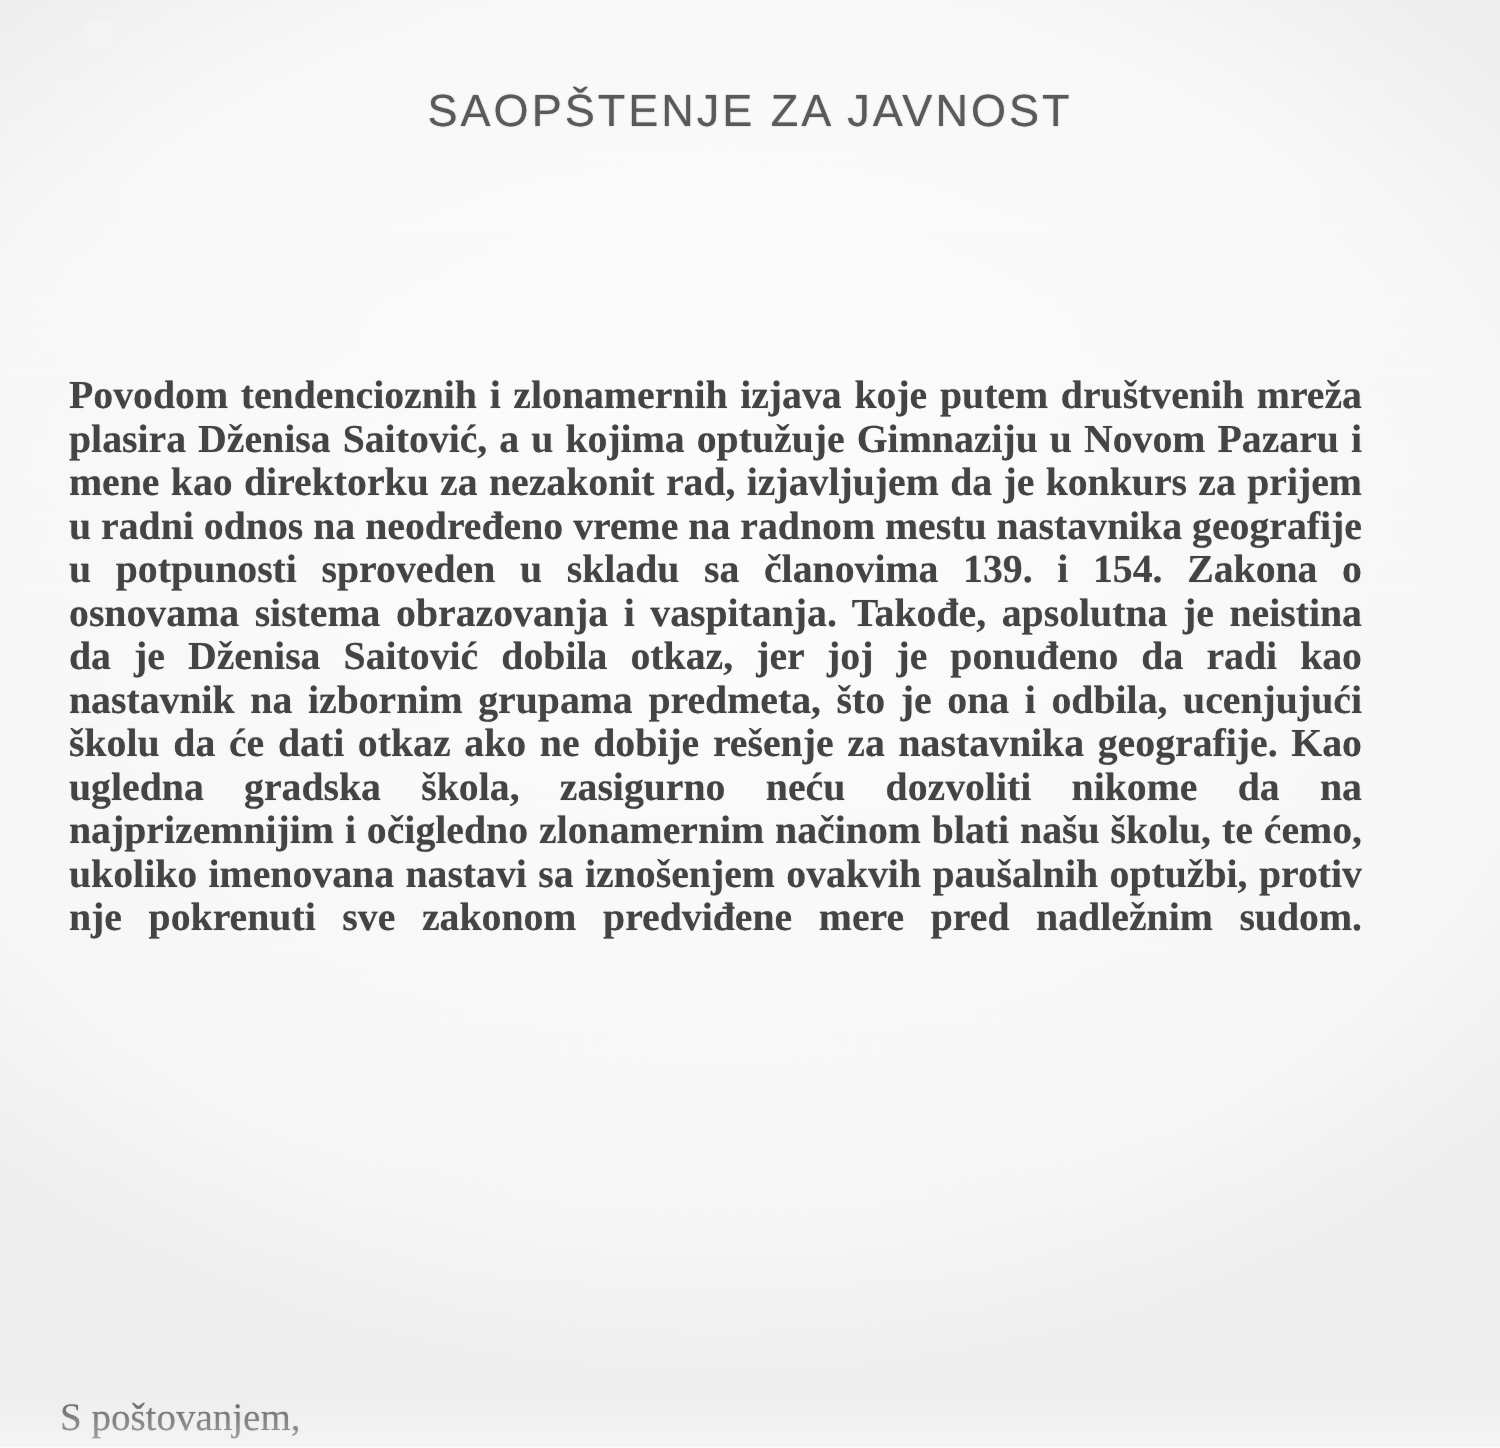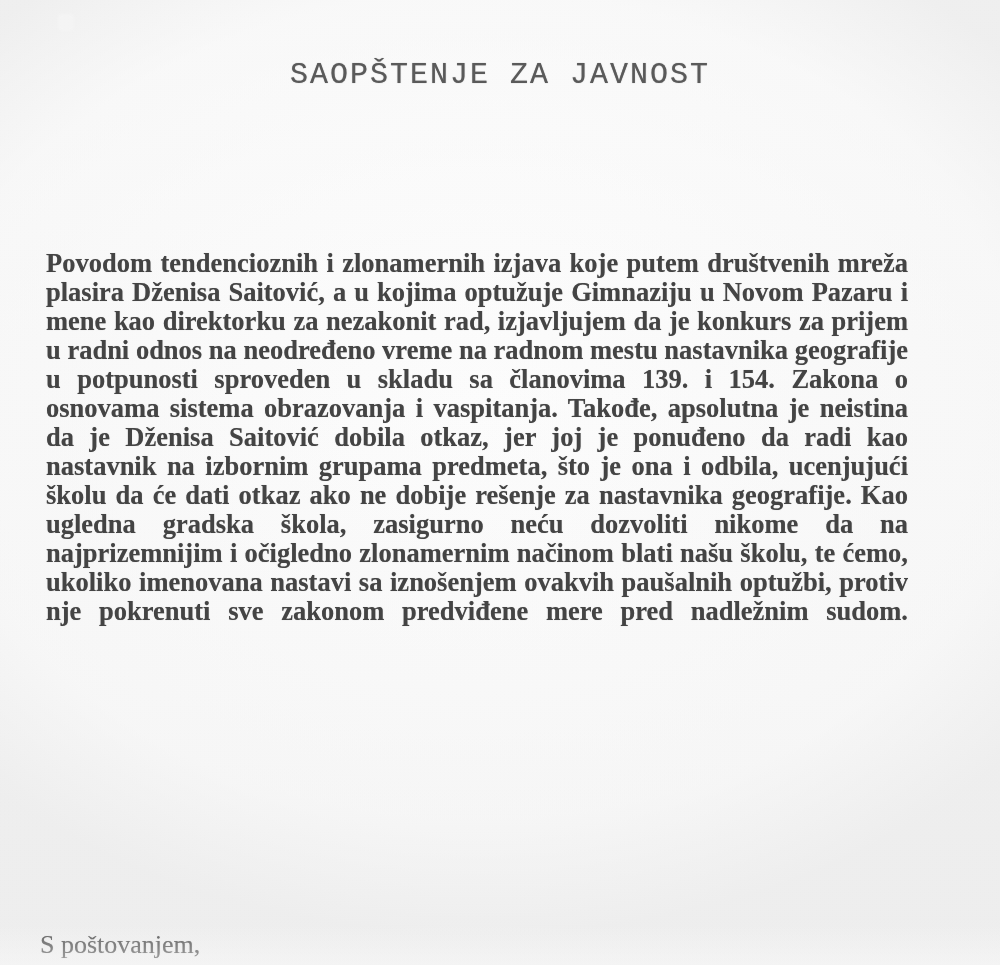--- a/index.html
+++ b/index.html
@@ -53,21 +53,21 @@
     height: 965px;
   }
 
   
   #doc-title {
     position: absolute;
     left: 0;
     top: 58px;
     width: 1000px;
     text-align: center;
-    font-family: Liberation Mono, monospace;
+    font-family: Liberation Sans, sans-serif;
     font-size: 30px;
     font-weight: 400;
     letter-spacing: 2.0px;
     color: #5a5a5a;
     text-shadow: 0 0 0.9px rgba(110,110,110,0.8);
     filter: blur(0.45px);
     white-space: nowrap;
   }
 
   

